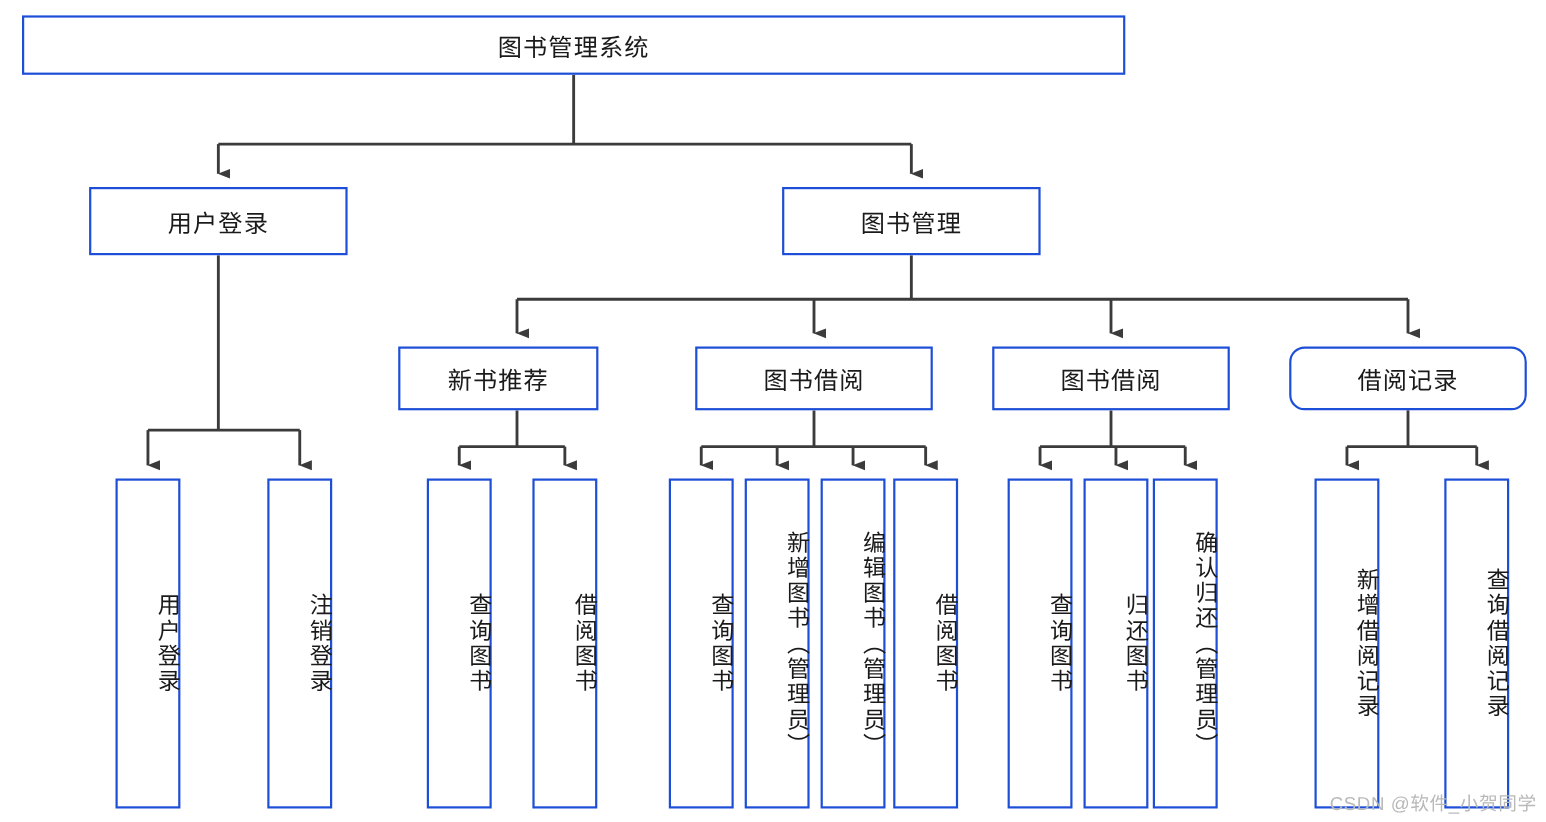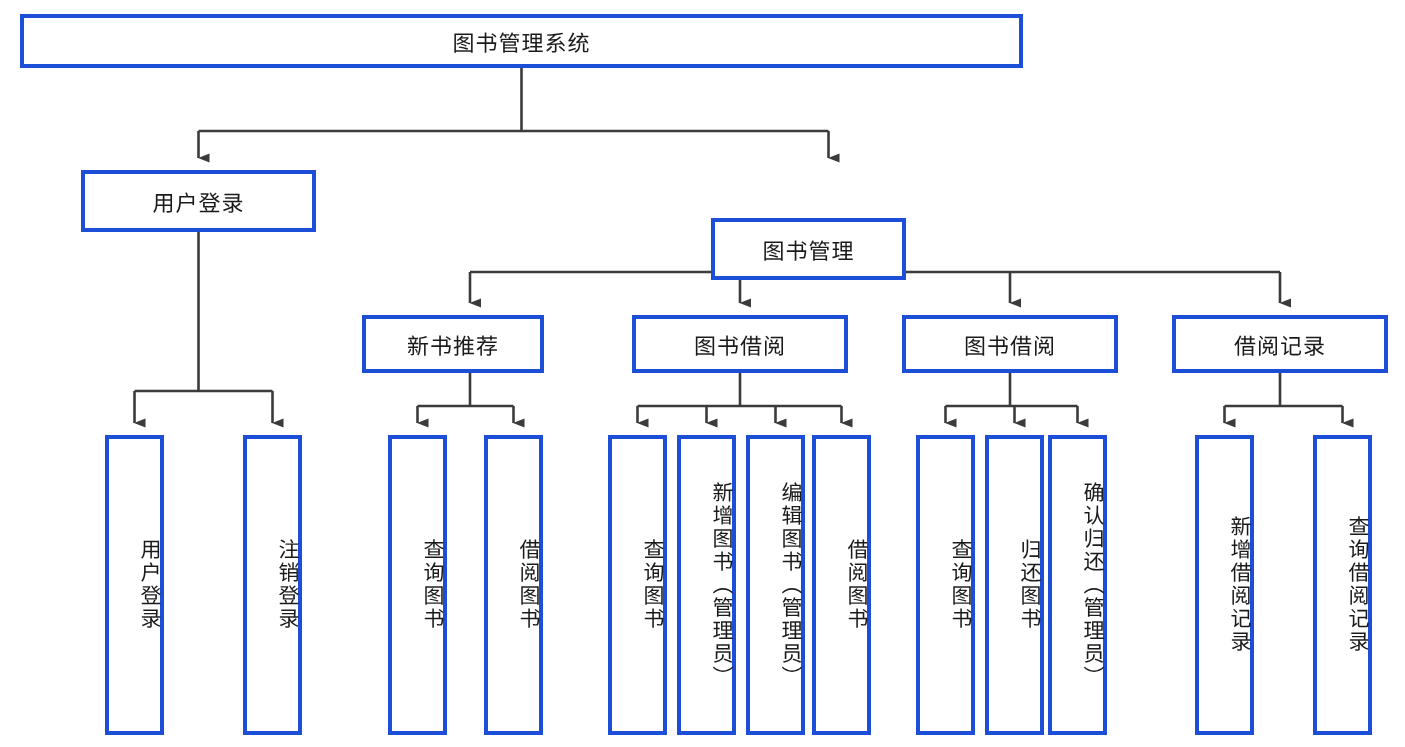--- a/index.html
+++ b/index.html
@@ -22,21 +22,21 @@
     position: absolute;
     left: 0;
     top: 0;
     width: 1405px;
     height: 747px;
   }
   .node {
     position: absolute;
     box-sizing: border-box;
     background: #ffffff;
-    border: 4px solid #1d4ed8;
+    border: 2px solid #1d4ed8;
     display: flex;
     align-items: center;
     justify-content: center;
     color: #1a1a1a;
     z-index: 2;
   }
   .node.horizontal {
     writing-mode: horizontal-tb;
     font-size: 22px;
     letter-spacing: 1px;
@@ -120,33 +120,33 @@
       </g>
   </svg>
 
   <div id="nodes">
       <div class="node horizontal" style="left: 20px; top: 14px; width: 1003px; height: 54px;">
         <span class="node-label">图书管理系统</span>
       </div>
       <div class="node horizontal" style="left: 81px; top: 170px; width: 235px; height: 62px;">
         <span class="node-label">用户登录</span>
       </div>
-      <div class="node horizontal" style="left: 711px; top: 170px; width: 195px; height: 62px; margin-top: 48px;">
+      <div class="node horizontal" style="left: 711px; top: 170px; width: 235px; height: 62px;">
         <span class="node-label">图书管理</span>
       </div>
       <div class="node horizontal" style="left: 362px; top: 315px; width: 182px; height: 58px;">
         <span class="node-label">新书推荐</span>
       </div>
       <div class="node horizontal" style="left: 632px; top: 315px; width: 216px; height: 58px;">
         <span class="node-label">图书借阅</span>
       </div>
       <div class="node horizontal" style="left: 902px; top: 315px; width: 216px; height: 58px;">
         <span class="node-label">图书借阅</span>
       </div>
-      <div class="node horizontal" style="left: 1172px; top: 315px; width: 216px; height: 58px;">
+      <div class="node horizontal" style="left: 1172px; top: 315px; width: 216px; height: 58px; border-radius: 14px;">
         <span class="node-label">借阅记录</span>
       </div>
       <div class="node vertical" style="left: 105px; top: 435px; width: 59px; height: 300px;">
         <span class="node-label">用户登录</span>
       </div>
       <div class="node vertical" style="left: 243px; top: 435px; width: 59px; height: 300px;">
         <span class="node-label">注销登录</span>
       </div>
       <div class="node vertical" style="left: 388px; top: 435px; width: 59px; height: 300px;">
         <span class="node-label">查询图书</span>
@@ -176,13 +176,14 @@
         <span class="node-label">确认归还（管理员）</span>
       </div>
       <div class="node vertical" style="left: 1195px; top: 435px; width: 59px; height: 300px;">
         <span class="node-label">新增借阅记录</span>
       </div>
       <div class="node vertical" style="left: 1313px; top: 435px; width: 59px; height: 300px;">
         <span class="node-label">查询借阅记录</span>
       </div>
     </div>
 
+  <div id="watermark">CSDN @软件_小贺同学</div>
 </div>
 
 </body></html>

